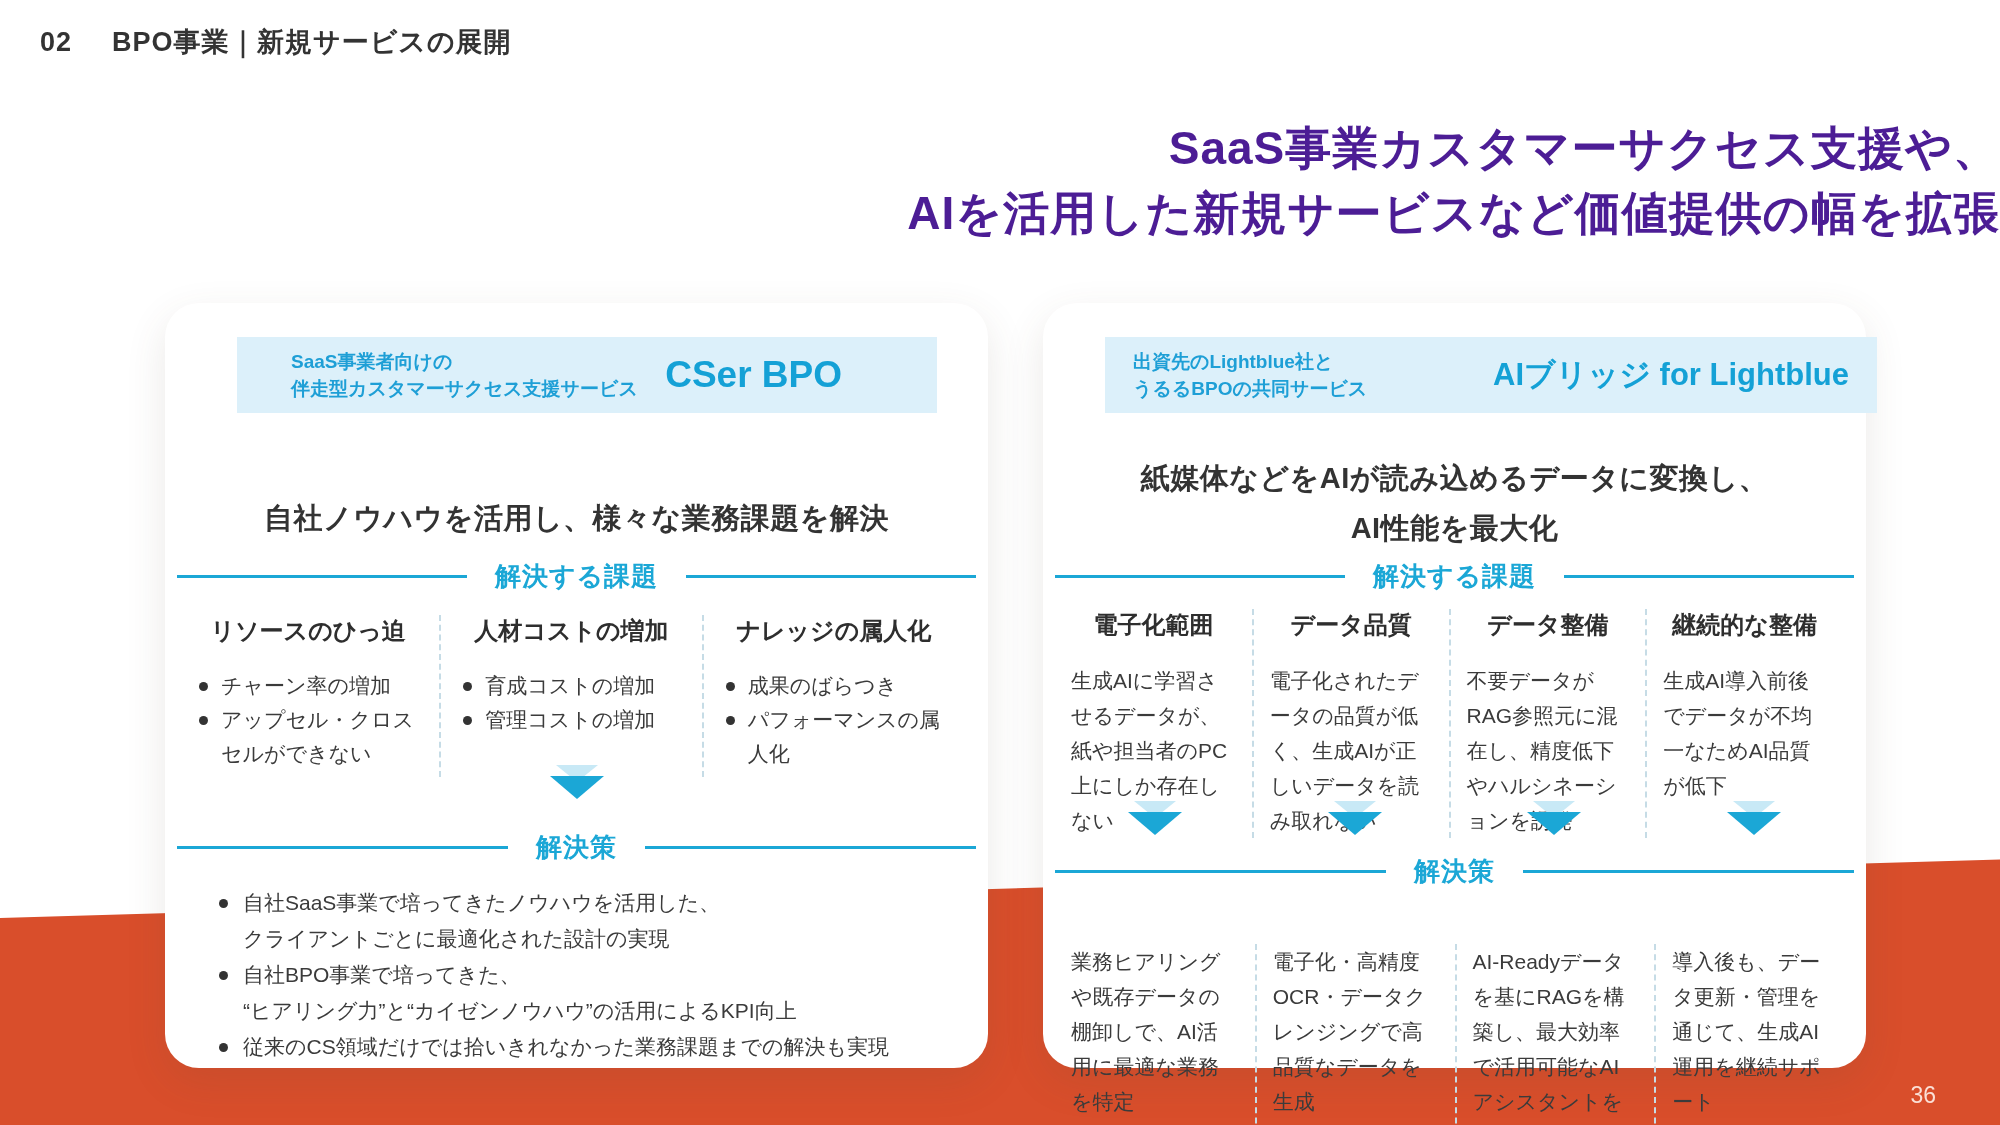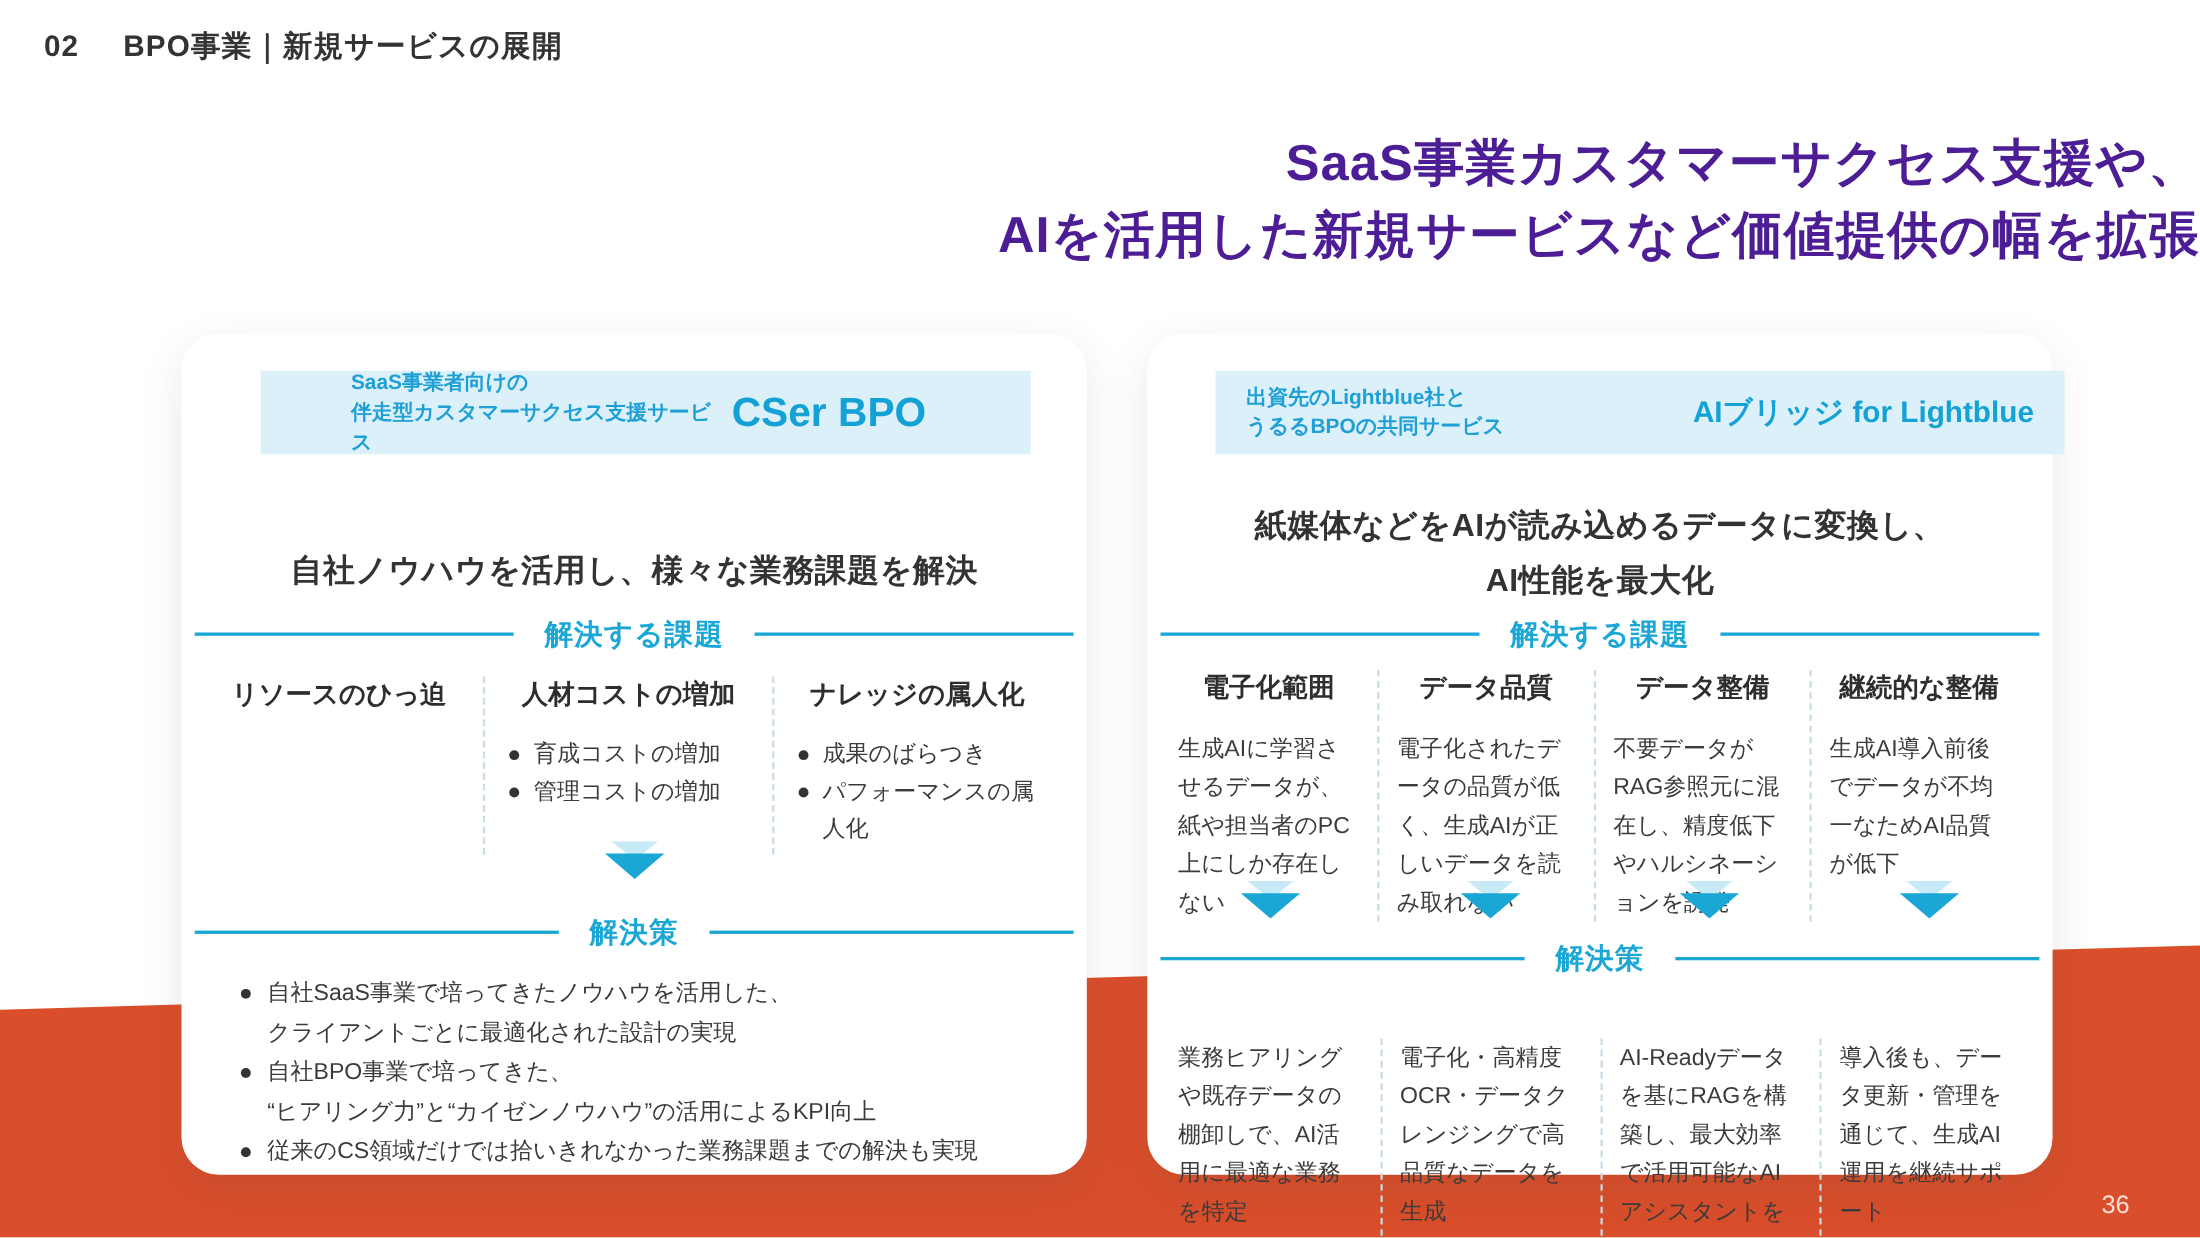--- a/index.html
+++ b/index.html
@@ -21,26 +21,26 @@
 
   
   .card { position:absolute; top:303px; width:823px; height:765px; background:#fff;
     border-radius:34px; box-shadow:0 14px 40px rgba(90,70,60,0.12); z-index:2; }
   .card.left { left:165px; }
   .card.right { left:1043px; }
 
   
   .svc-box { position:absolute; top:34px; height:76px; background:#DCF0FA;
     display:flex; align-items:center; }
-  .card.left  .svc-box { left:72px; width:700px; padding-left:82px; }
+  .card.left  .svc-box { left:72px; width:700px; padding-left:54px; }
   .card.right .svc-box { left:62px; width:772px; padding-left:28px; }
   .svc-tag { font-size:19px; line-height:27px; font-weight:bold; color:#1E9FD6; }
   .svc-name { font-weight:bold; color:#14A1D6; margin-left:auto; white-space:nowrap; }
   .card.left  .svc-name { font-size:37px; margin-right:95px; }
-  .card.right .svc-name { font-size:27px; margin-right:28px; }
+  .card.right .svc-name { font-size:31px; margin-right:28px; }
 
   
   .lead { position:absolute; width:100%; text-align:center; font-weight:bold; color:#333; letter-spacing:0.5px; }
   .card.left  .lead { top:196px; font-size:29px; }
   .card.right .lead { top:150px; font-size:29px; line-height:50px; }
 
   
   .sec-row { position:absolute; left:12px; right:12px; display:flex; align-items:center; gap:28px; }
   .sec-row .line { flex:1; height:3px; background:#1BA7D6; }
   .sec-label { font-size:26px; font-weight:bold; color:#1BA7D6; white-space:nowrap; letter-spacing:1px; }
@@ -118,20 +118,24 @@
 
     <div class="sec-row sec-problems">
       <div class="line"></div>
       <div class="sec-label">解決する課題</div>
       <div class="line"></div>
     </div>
 
     <div class="problems-row">
       <div class="p-col">
         <div class="p-title">リソースのひっ迫</div>
+        <ul class="p-list">
+          <li>チャーン率の増加</li>
+          <li>アップセル・クロスセルができない</li>
+        </ul>
       </div>
       <div class="p-col">
         <div class="p-title">人材コストの増加</div>
         <ul class="p-list">
           <li>育成コストの増加</li>
           <li>管理コストの増加</li>
         </ul>
       </div>
       <div class="p-col">
         <div class="p-title">ナレッジの属人化</div>

